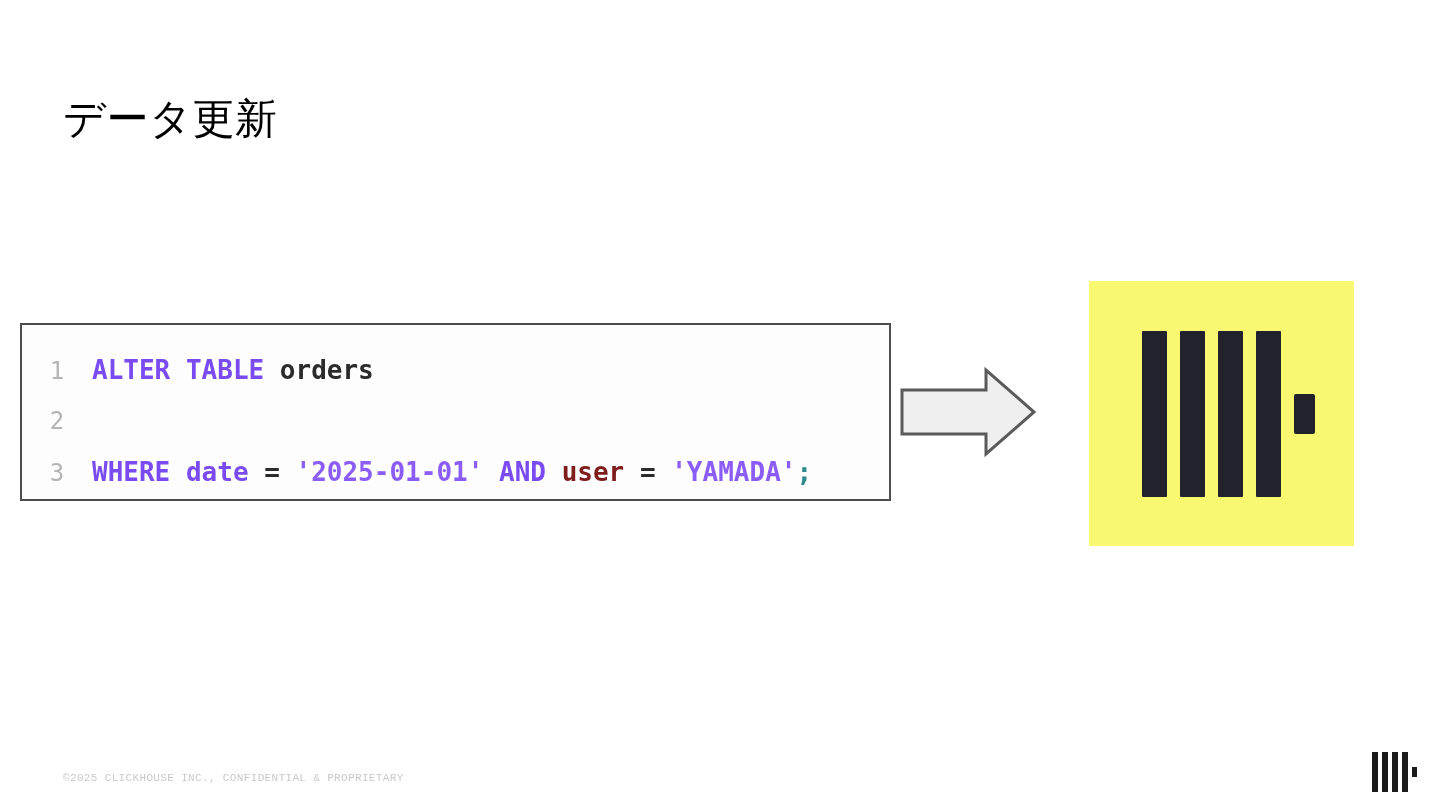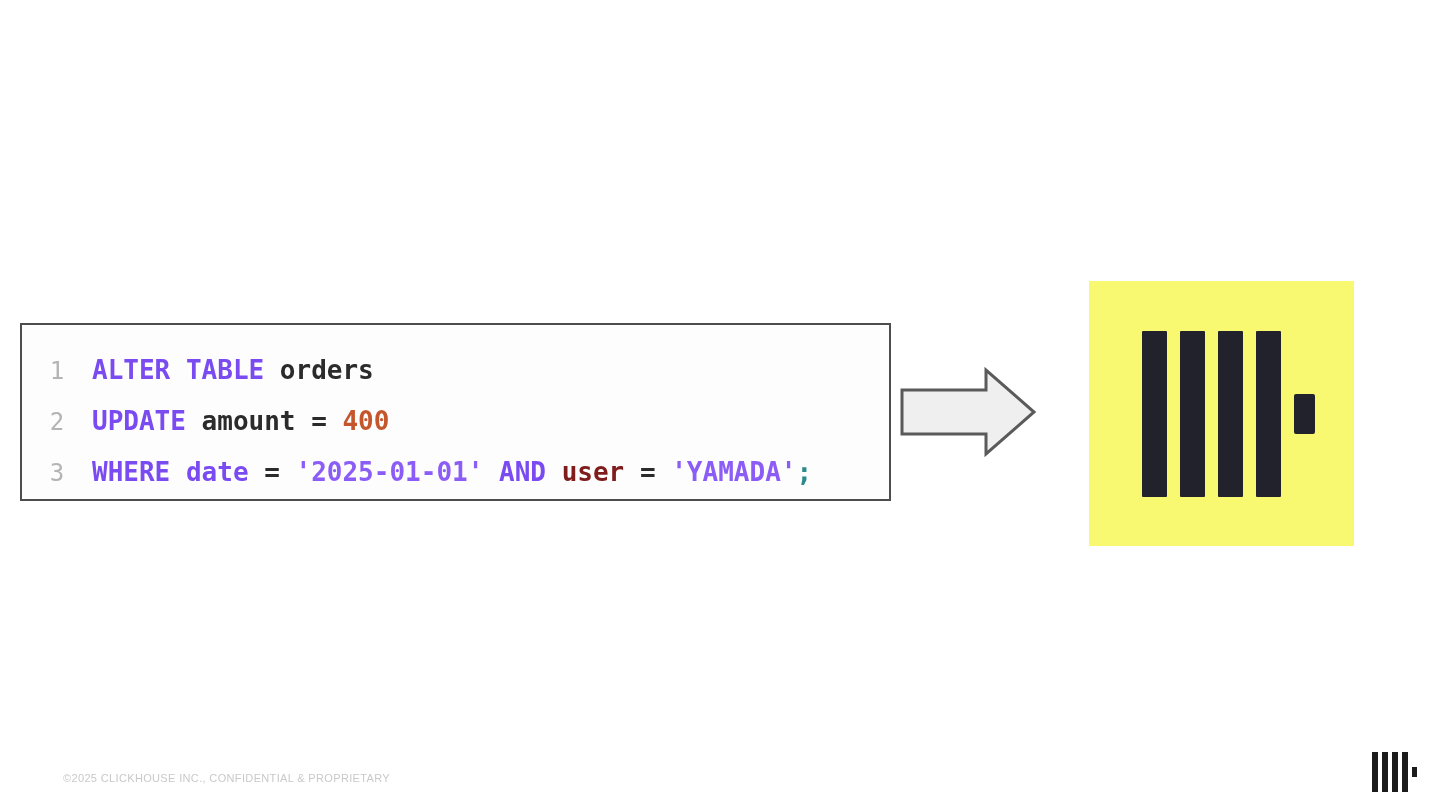--- a/index.html
+++ b/index.html
@@ -124,21 +124,21 @@
     height: 40px;
     background: #21222C;
     border-radius: 2px;
   }
 
   
   .footer-text {
     position: absolute;
     left: 63px;
     top: 772px;
-    font-family: Liberation Sans, sans-serif;
+    font-family: Liberation Mono, monospace;
     font-size: 11px;
     letter-spacing: 0.35px;
     color: #c9c9c9;
     white-space: nowrap;
   }
 
   .footer-logo {
     position: absolute;
     left: 1372px;
     top: 752px;
@@ -163,31 +163,31 @@
     width: 5px;
     height: 10px;
     background: #1b1b1b;
   }
 </style>
 </head>
 <body>
 
 <div class="slide">
 
+  <h1 class="slide-title">データ更新</h1>
 
   <div class="code-block">
 
     <div class="code-line">
       <span class="ln">1</span>
       <span class="code-text"><span class="tok-kw">ALTER TABLE </span><span class="tok-plain">orders</span></span>
     </div>
 
     <div class="code-line">
       <span class="ln">2</span>
-      <span class="code-text"><span class="tok-kw">UPDATE </span><span class="tok-plain">amount = </span><span class="tok-num">400</span></span>
     </div>
 
     <div class="code-line">
       <span class="ln">3</span>
       <span class="code-text"><span class="tok-kw">WHERE date </span><span class="tok-op">= </span><span class="tok-str">'2025-01-01'</span><span class="tok-op"> </span><span class="tok-kw">AND</span><span class="tok-op"> </span><span class="tok-field">user</span><span class="tok-op"> = </span><span class="tok-str">'YAMADA'</span><span class="tok-punct">;</span></span>
     </div>
 
   </div>
 
   <div class="arrow-wrap">

